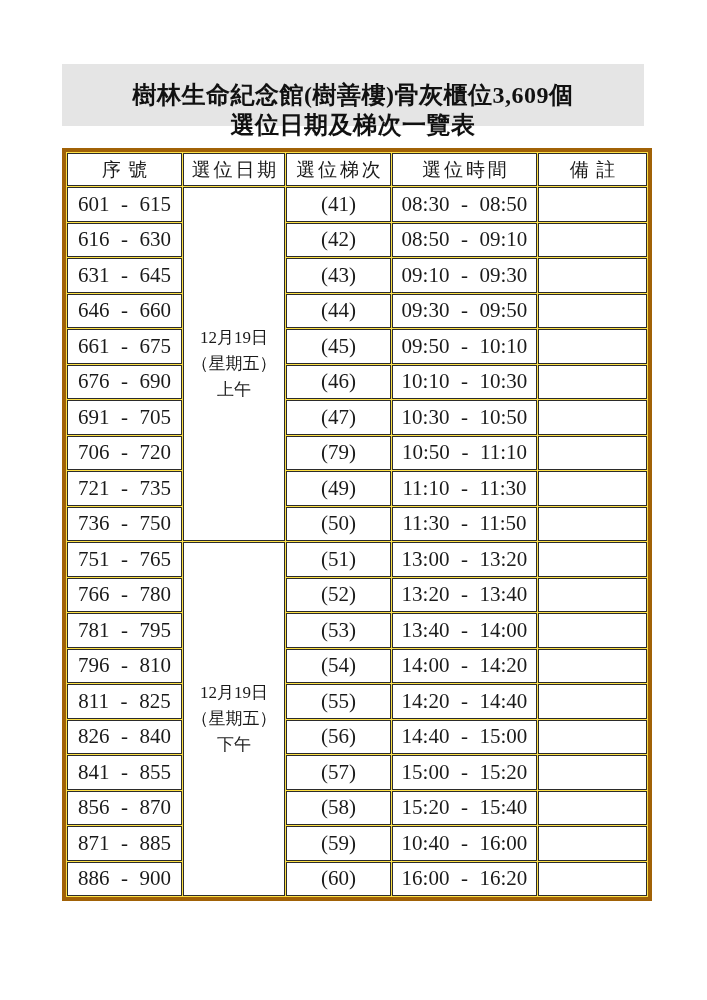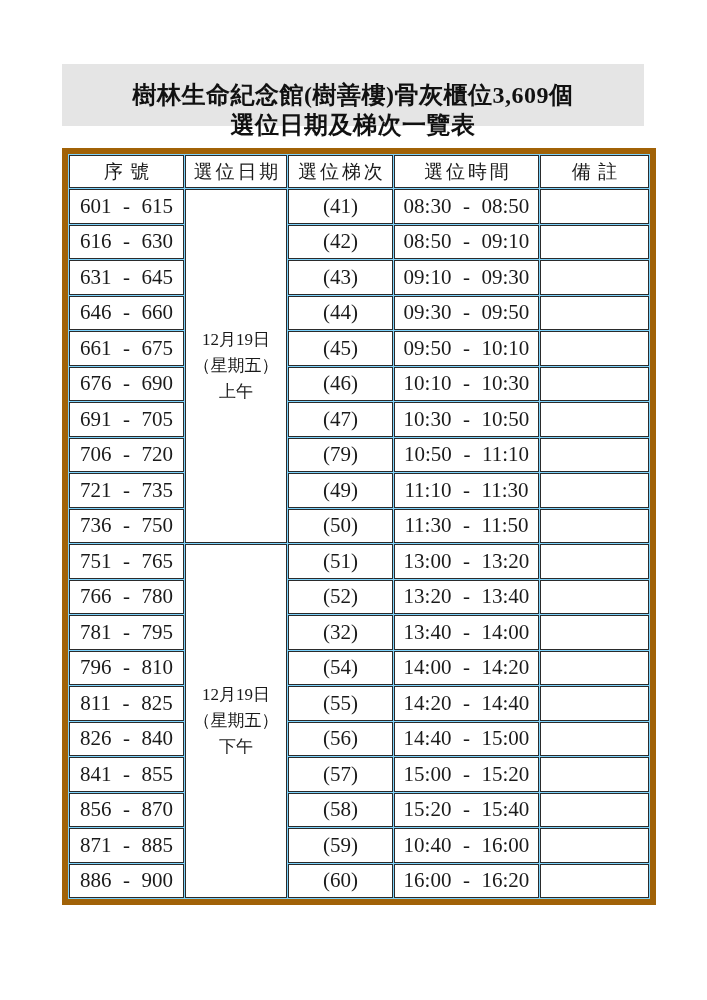--- a/index.html
+++ b/index.html
@@ -31,23 +31,23 @@
     box-sizing: border-box;
     letter-spacing: 0.5px;
     color: #111111;
   }
   table.schedule {
     position: absolute;
     left: 62px;
     top: 148px;
     border-collapse: separate;
     border-spacing: 1px;
-    border: 6px solid #a16207;
+    border: 4px solid #a16207;
     table-layout: fixed;
-    background: #7dd3fc;
+    background: #fde047;
   }
   .schedule th, .schedule td {
     border: 1px solid #2b2b2b;
     box-sizing: border-box;
     text-align: center;
     vertical-align: middle;
     padding: 0;
     background: #ffffff;
     overflow: hidden;
     white-space: nowrap;
@@ -175,21 +175,21 @@
         <td class="c-note"></td>
       </tr>
       <tr>
         <td class="c-serial">766 - 780</td>
         <td class="c-batch">(52)</td>
         <td class="c-time">13:20 - 13:40</td>
         <td class="c-note"></td>
       </tr>
       <tr>
         <td class="c-serial">781 - 795</td>
-        <td class="c-batch">(32)</td>
+        <td class="c-batch">(53)</td>
         <td class="c-time">13:40 - 14:00</td>
         <td class="c-note"></td>
       </tr>
       <tr>
         <td class="c-serial">796 - 810</td>
         <td class="c-batch">(54)</td>
         <td class="c-time">14:00 - 14:20</td>
         <td class="c-note"></td>
       </tr>
       <tr>

